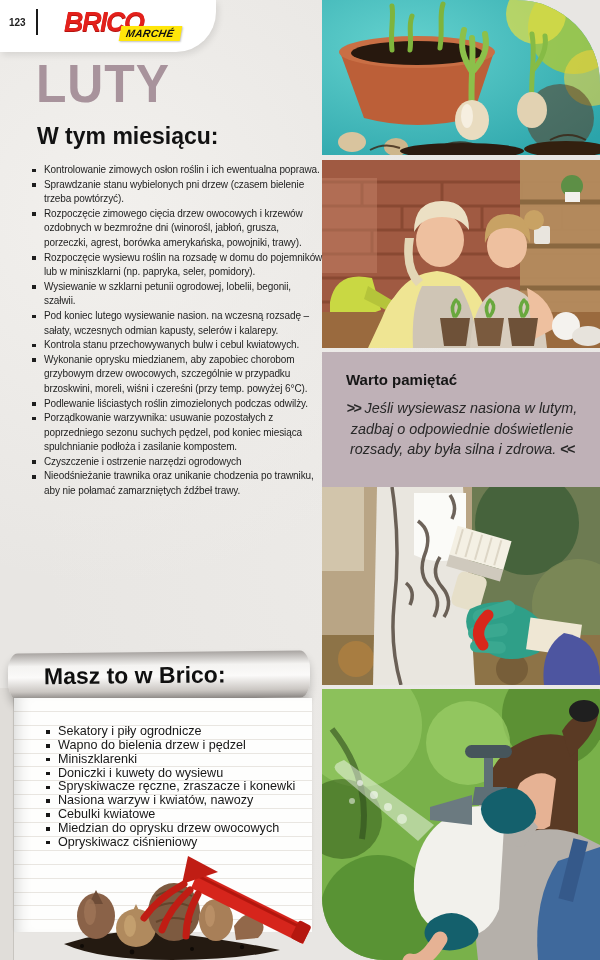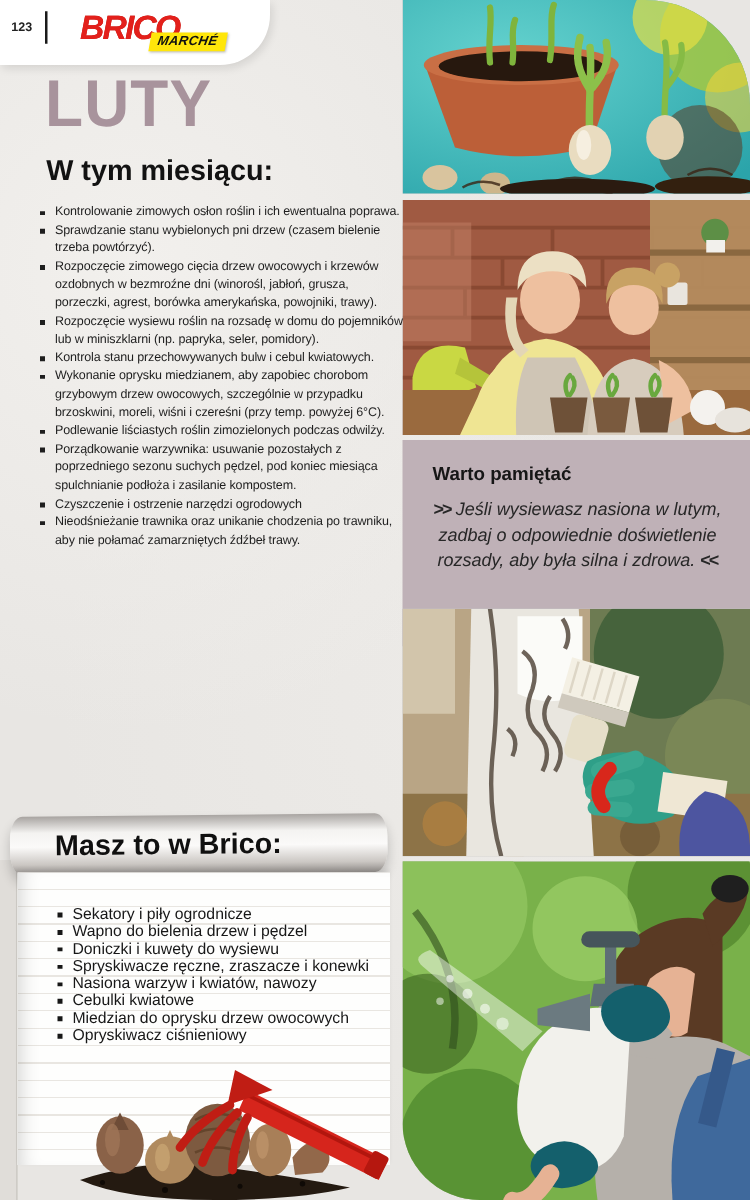--- a/index.html
+++ b/index.html
@@ -255,21 +255,23 @@
   <ul class="tasks">
 
       <li>Kontrolowanie zimowych osłon roślin i ich ewentualna poprawa.</li>
 
       <li>Sprawdzanie stanu wybielonych pni drzew (czasem bielenie trzeba powtórzyć).</li>
 
       <li>Rozpoczęcie zimowego cięcia drzew owocowych i krzewów ozdobnych w bezmroźne dni (winorośl, jabłoń, grusza, porzeczki, agrest, borówka amerykańska, powojniki, trawy).</li>
 
       <li>Rozpoczęcie wysiewu roślin na rozsadę w domu do pojemników lub w miniszklarni (np. papryka, seler, pomidory).</li>
 
-
+      <li>Wysiewanie w szklarni petunii ogrodowej, lobelii, begonii, szałwii.</li>
+
+      <li>Pod koniec lutego wysiewanie nasion. na wczesną rozsadę – sałaty, wczesnych odmian kapusty, selerów i kalarepy.</li>
 
       <li>Kontrola stanu przechowywanych bulw i cebul kwiatowych.</li>
 
       <li>Wykonanie oprysku miedzianem, aby zapobiec chorobom grzybowym drzew owocowych, szczególnie w przypadku brzoskwini, moreli, wiśni i czereśni (przy temp. powyżej 6°C).</li>
 
       <li>Podlewanie liściastych roślin zimozielonych podczas odwilży.</li>
 
       <li>Porządkowanie warzywnika: usuwanie pozostałych z poprzedniego sezonu suchych pędzel, pod koniec miesiąca spulchnianie podłoża i zasilanie kompostem.</li>
 
       <li>Czyszczenie i ostrzenie narzędzi ogrodowych</li>
@@ -281,20 +283,21 @@
     <h2>Masz to w Brico:</h2>
   </div>
   <div class="note-sheet">
     <ul class="note-list">
 
         <li>Sekatory i piły ogrodnicze</li>
 
 
         <li>Wapno do bielenia drzew i pędzel</li>
 
+        <li>Miniszklarenki</li>
 
         <li>Doniczki i kuwety do wysiewu</li>
 
         <li>Spryskiwacze ręczne, zraszacze i konewki</li>
 
         <li>Nasiona warzyw i kwiatów, nawozy</li>
 
         <li>Cebulki kwiatowe</li>
 
         <li>Miedzian do oprysku drzew owocowych</li>

